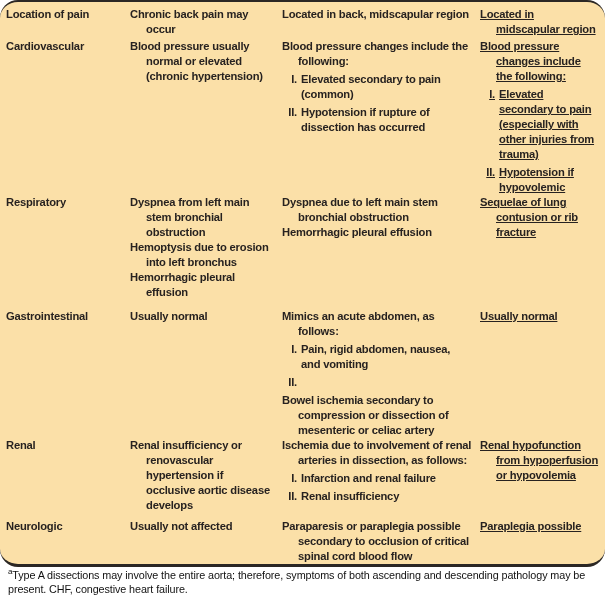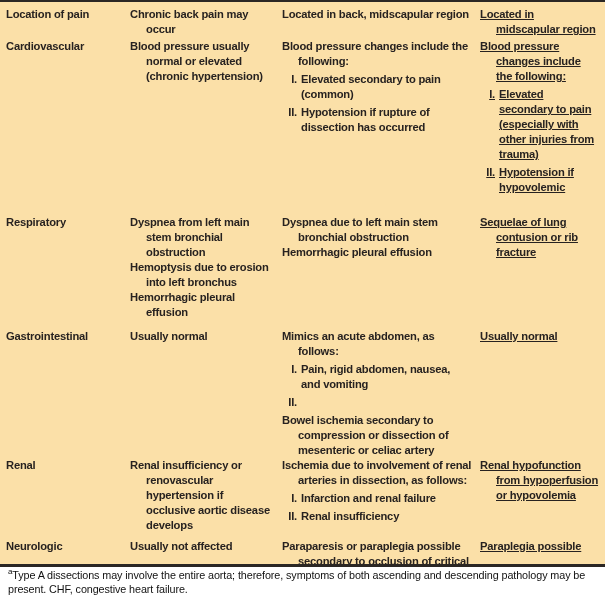--- a/index.html
+++ b/index.html
@@ -15,29 +15,30 @@
     background:var(--table-bg,#FBE0A8);
     border-top:2px solid var(--rule,#2B2724);
     border-bottom:3px solid var(--rule,#2B2724);
     padding:5px 6px 13px 6px;
     overflow:hidden;
     color:var(--text,#272220);
     font-size:11.2px;
     line-height:15px;
     font-weight:600;
     letter-spacing:-0.2px;
+    border-radius:18px;
   }
   .row{
     display:grid;
     grid-template-columns:124px 152px 198px 1fr;
     align-items:start;
   }
   .row:nth-child(1){min-height:32px;}
   .row:nth-child(2){min-height:141px;}
-  .row:nth-child(3){min-height:114px;margin-top:20px;}
+  .row:nth-child(3){min-height:114px;}
   .row:nth-child(4){min-height:125px;}
   .row:nth-child(5){min-height:81px;}
   .cell{padding-right:8px;}
   .cell:last-child{padding-right:0;text-decoration:underline;}
   .para{
     padding-left:16px;
     text-indent:-16px;
   }
   .label-cell .para{padding-left:0;text-indent:0;}
   .item{

